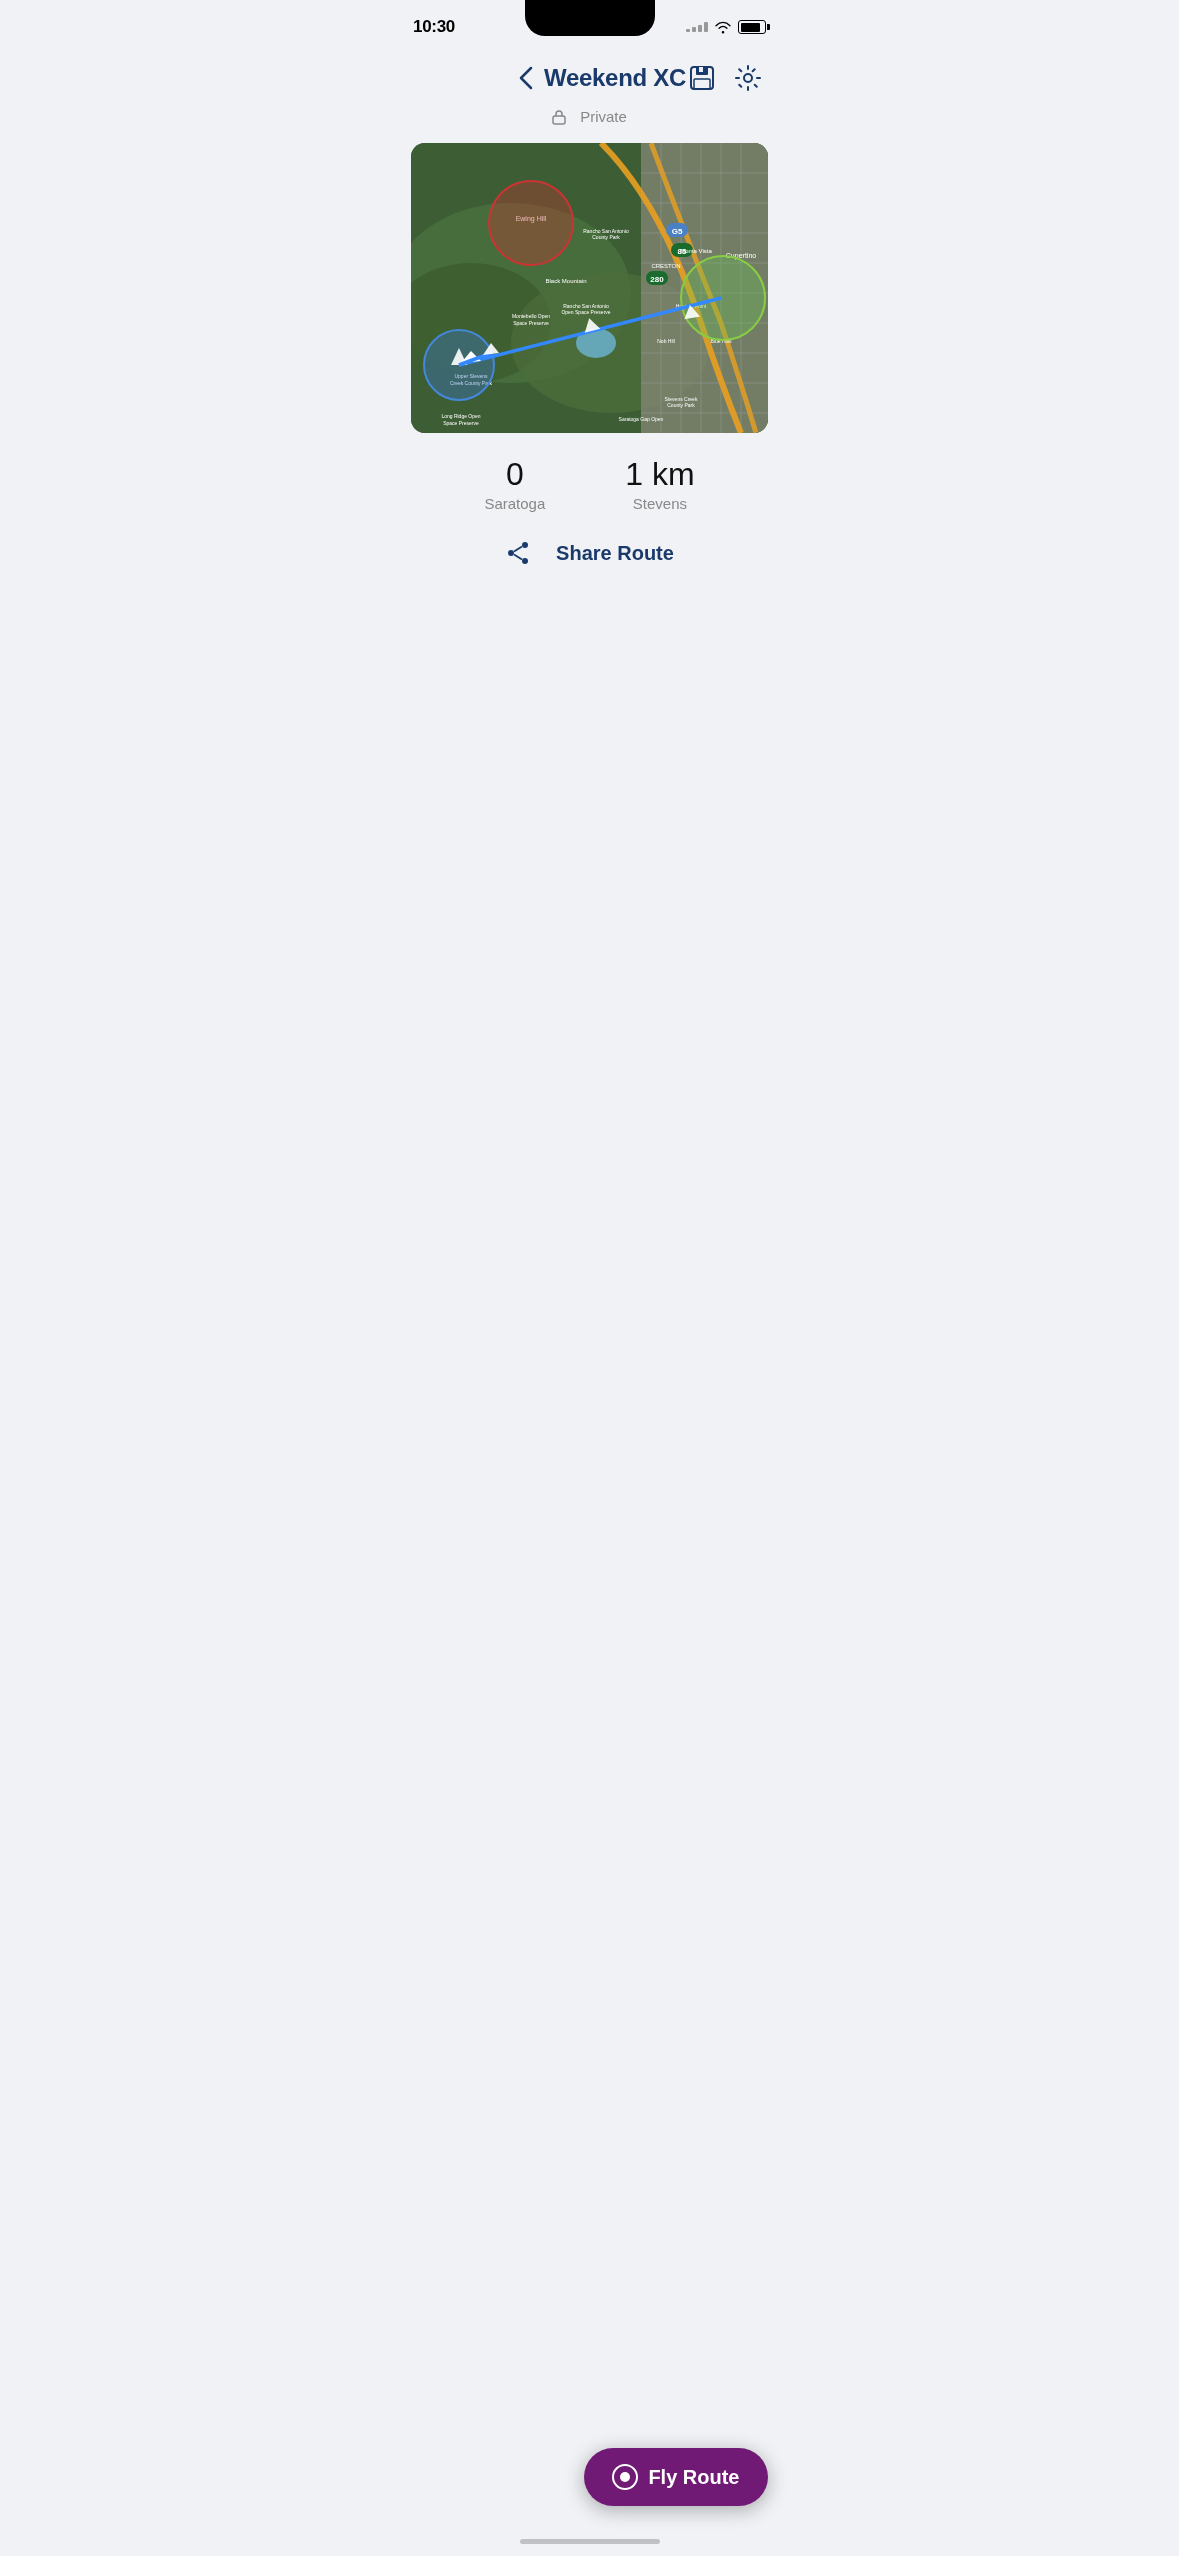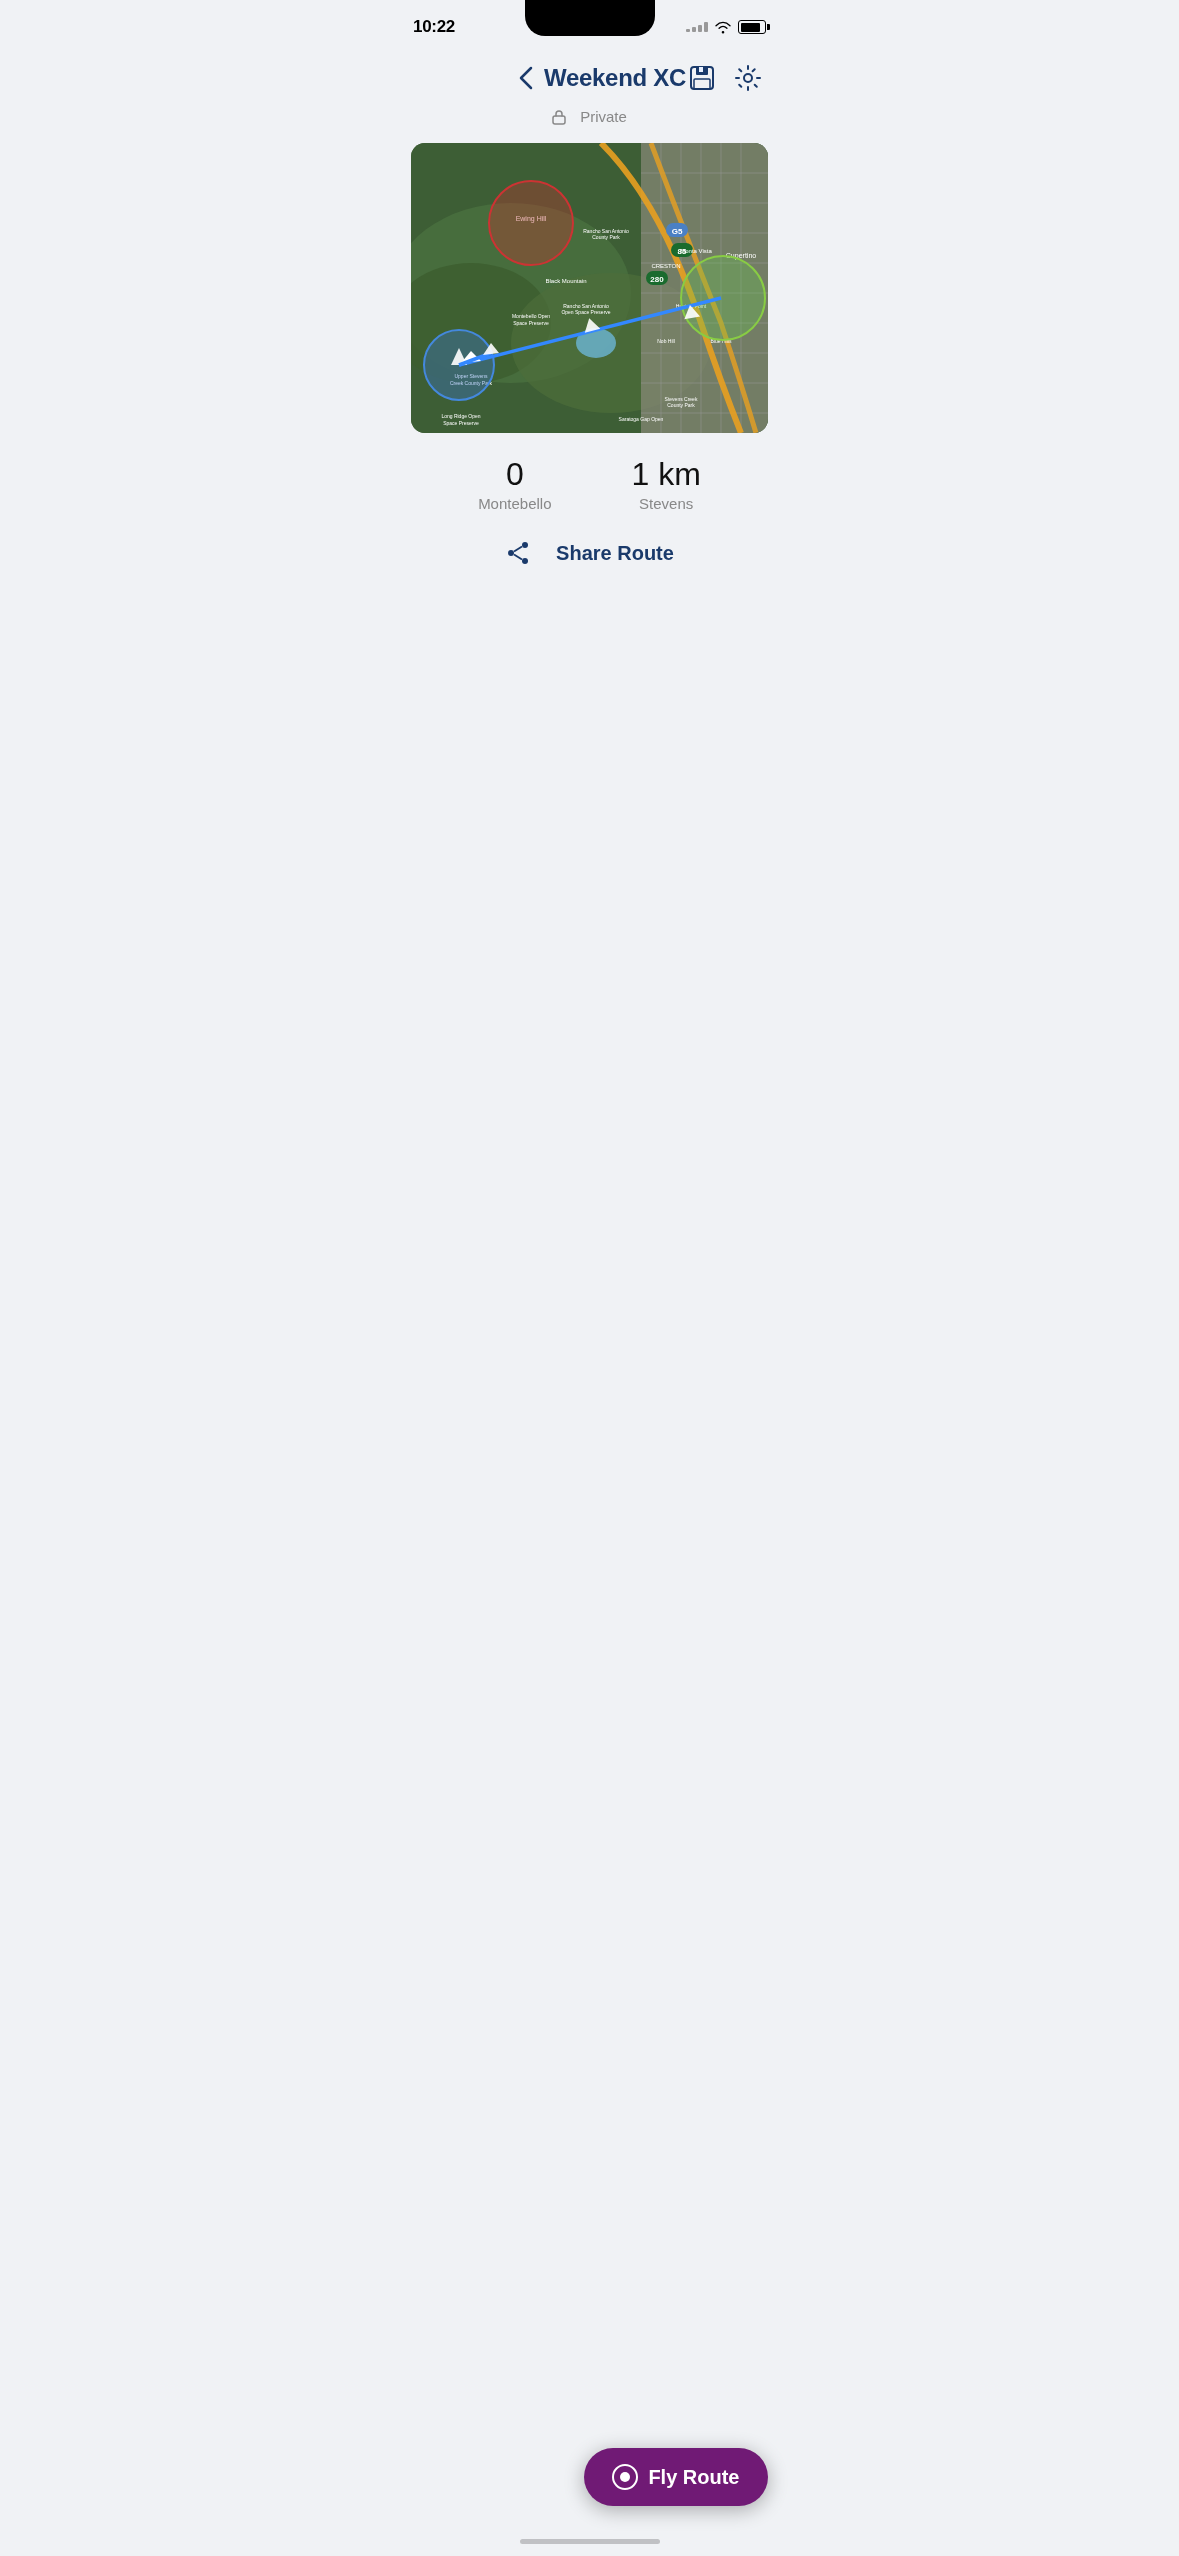--- a/index.html
+++ b/index.html
@@ -245,21 +245,21 @@
       background: #fff;
       border-radius: 50%;
     }
   </style>
 </head>
 <body>
 
 <div class="notch"></div>
 
 <div class="status-bar">
-  <span class="status-time">10:22</span>
+  <span class="status-time">10:30</span>
   <div class="status-icons">
     <div class="signal-dots">
       <div class="signal-dot" style="height:3px"></div>
       <div class="signal-dot" style="height:5px"></div>
       <div class="signal-dot" style="height:7px"></div>
       <div class="signal-dot" style="height:10px"></div>
     </div>
     <svg class="wifi-icon" viewBox="0 0 20 16" fill="none" xmlns="http://www.w3.org/2000/svg">
       <path d="M10 12.5a1.5 1.5 0 1 1 0 3 1.5 1.5 0 0 1 0-3z" fill="#000"></path>
       <path d="M5.5 9.5C7 8 8.5 7.2 10 7.2s3 .8 4.5 2.3" stroke="#000" stroke-width="1.5" stroke-linecap="round" fill="none"></path>
@@ -381,21 +381,21 @@
     <polygon points="60,208 50,220 70,218" fill="white"></polygon>
 
     <line x1="48" y1="222" x2="80" y2="210" stroke="#3388ff" stroke-width="3.5"></line>
     <polygon points="80,200 72,212 88,210" fill="white" opacity="0.9"></polygon>
   </svg>
 </div>
 
 <div class="stats-row">
   <div class="stat-item">
     <div class="stat-value">0</div>
-    <div class="stat-label">Montebello</div>
+    <div class="stat-label">Saratoga</div>
   </div>
   <div class="stat-item">
     <div class="stat-value">1 km</div>
     <div class="stat-label">Stevens</div>
   </div>
 </div>
 
 <div class="share-route-btn">
   <svg width="26" height="26" viewBox="0 0 26 26" fill="none">
     <circle cx="20" cy="5" r="3" fill="#1a3a6b"></circle>

